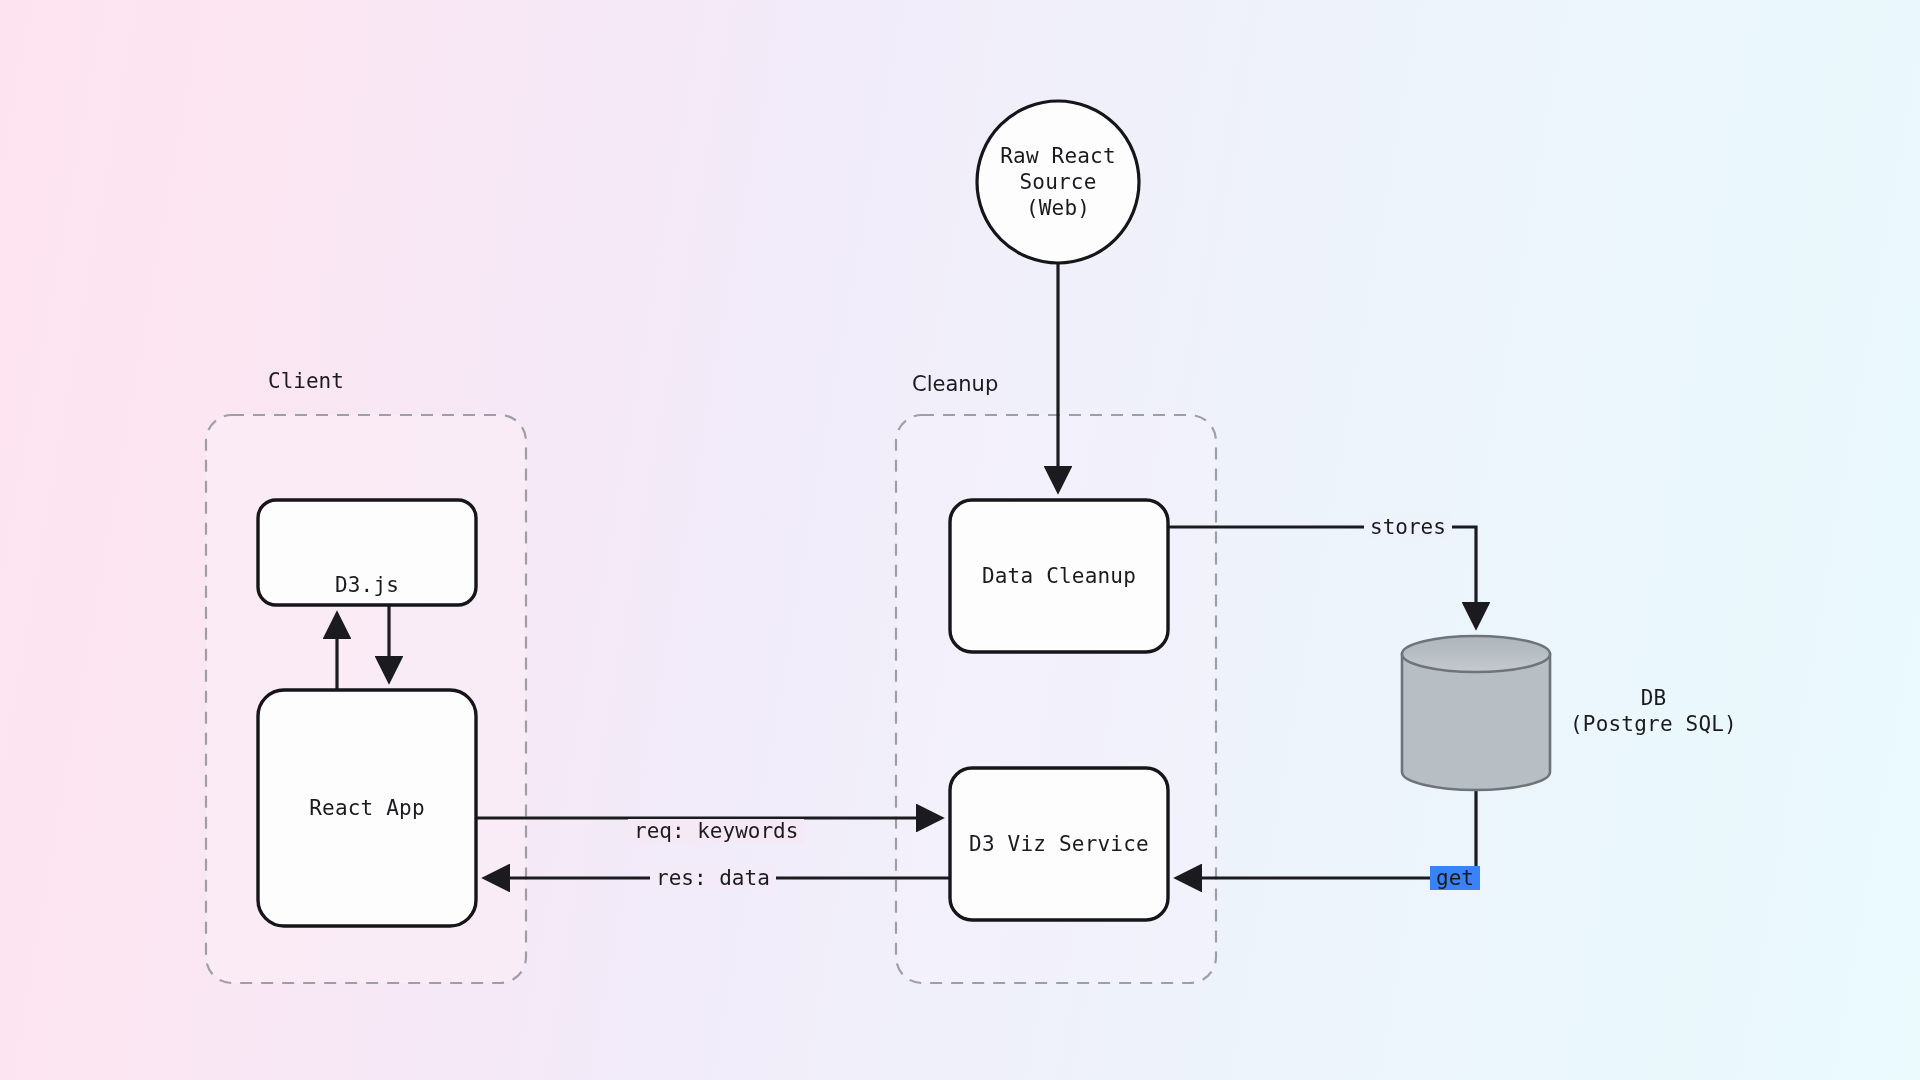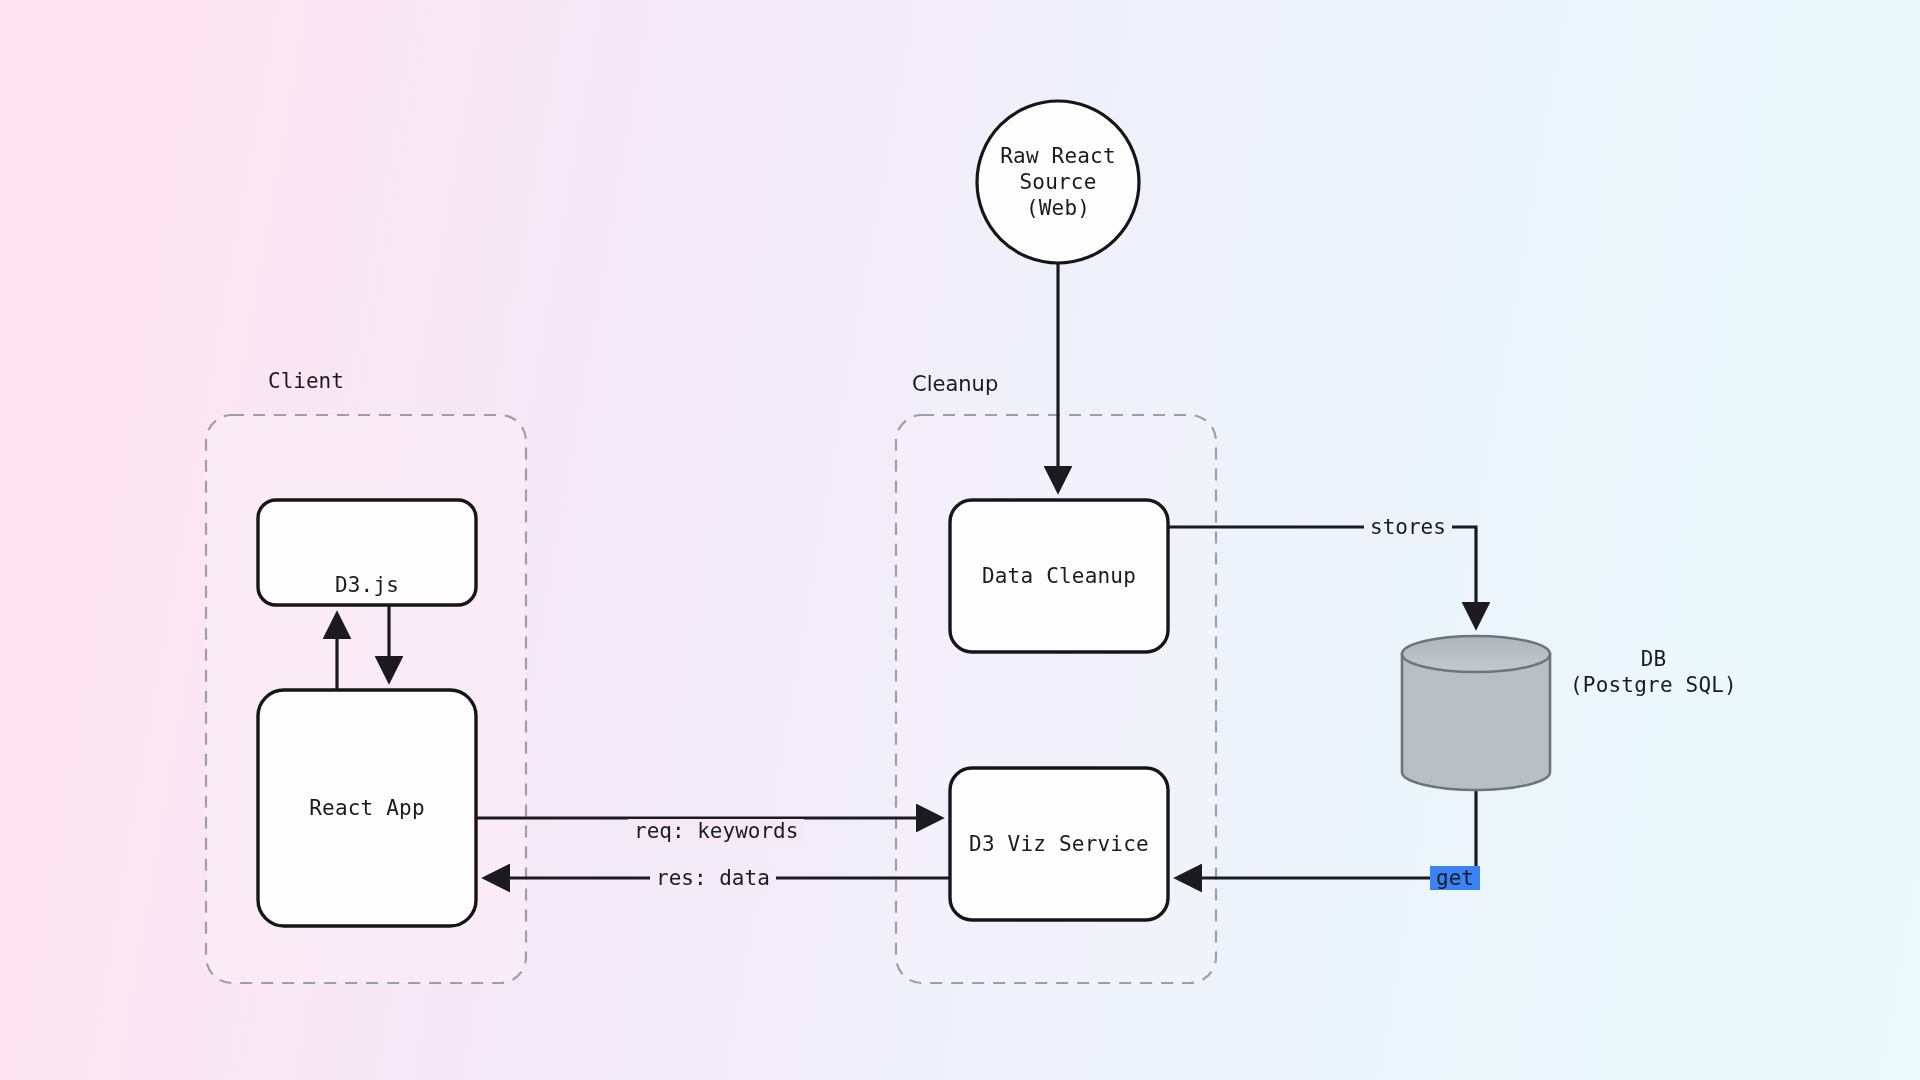--- a/index.html
+++ b/index.html
@@ -156,21 +156,21 @@
 (Web)</div>
 
   <div class="nlabel" style="left:258px; top:500px; width:218px; height:105px;margin-top:32px;">D3.js</div>
 
   <div class="nlabel" style="left:258px; top:690px; width:218px; height:236px;">React App</div>
 
   <div class="nlabel" style="left:950px; top:500px; width:218px; height:152px;">Data Cleanup</div>
 
   <div class="nlabel" style="left:950px; top:768px; width:218px; height:152px;">D3 Viz Service</div>
 
-  <div class="nlabel" style="left:1570px; top:642px; width:230px; height:60px; justify-content:flex-start;">DB
+  <div class="nlabel" style="left:1570px; top:681px; width:230px; height:60px; justify-content:flex-start;">DB
 (Postgre SQL)</div>
 
   <div class="elabel" style="left:628px; top:806px; background:#f6e9f6; padding:0 6px;margin-top:13px;">req: keywords</div>
 
   <div class="elabel" style="left:650px; top:866px; background:#f4ebf8; padding:0 6px;">res: data</div>
 
   <div class="elabel" style="left:1364px; top:515px; background:#eef3fb; padding:0 6px;">stores</div>
 
   <div class="elabel" style="left:1430px; top:866px; background:#3b82f6; padding:0 6px;">get</div>
 

